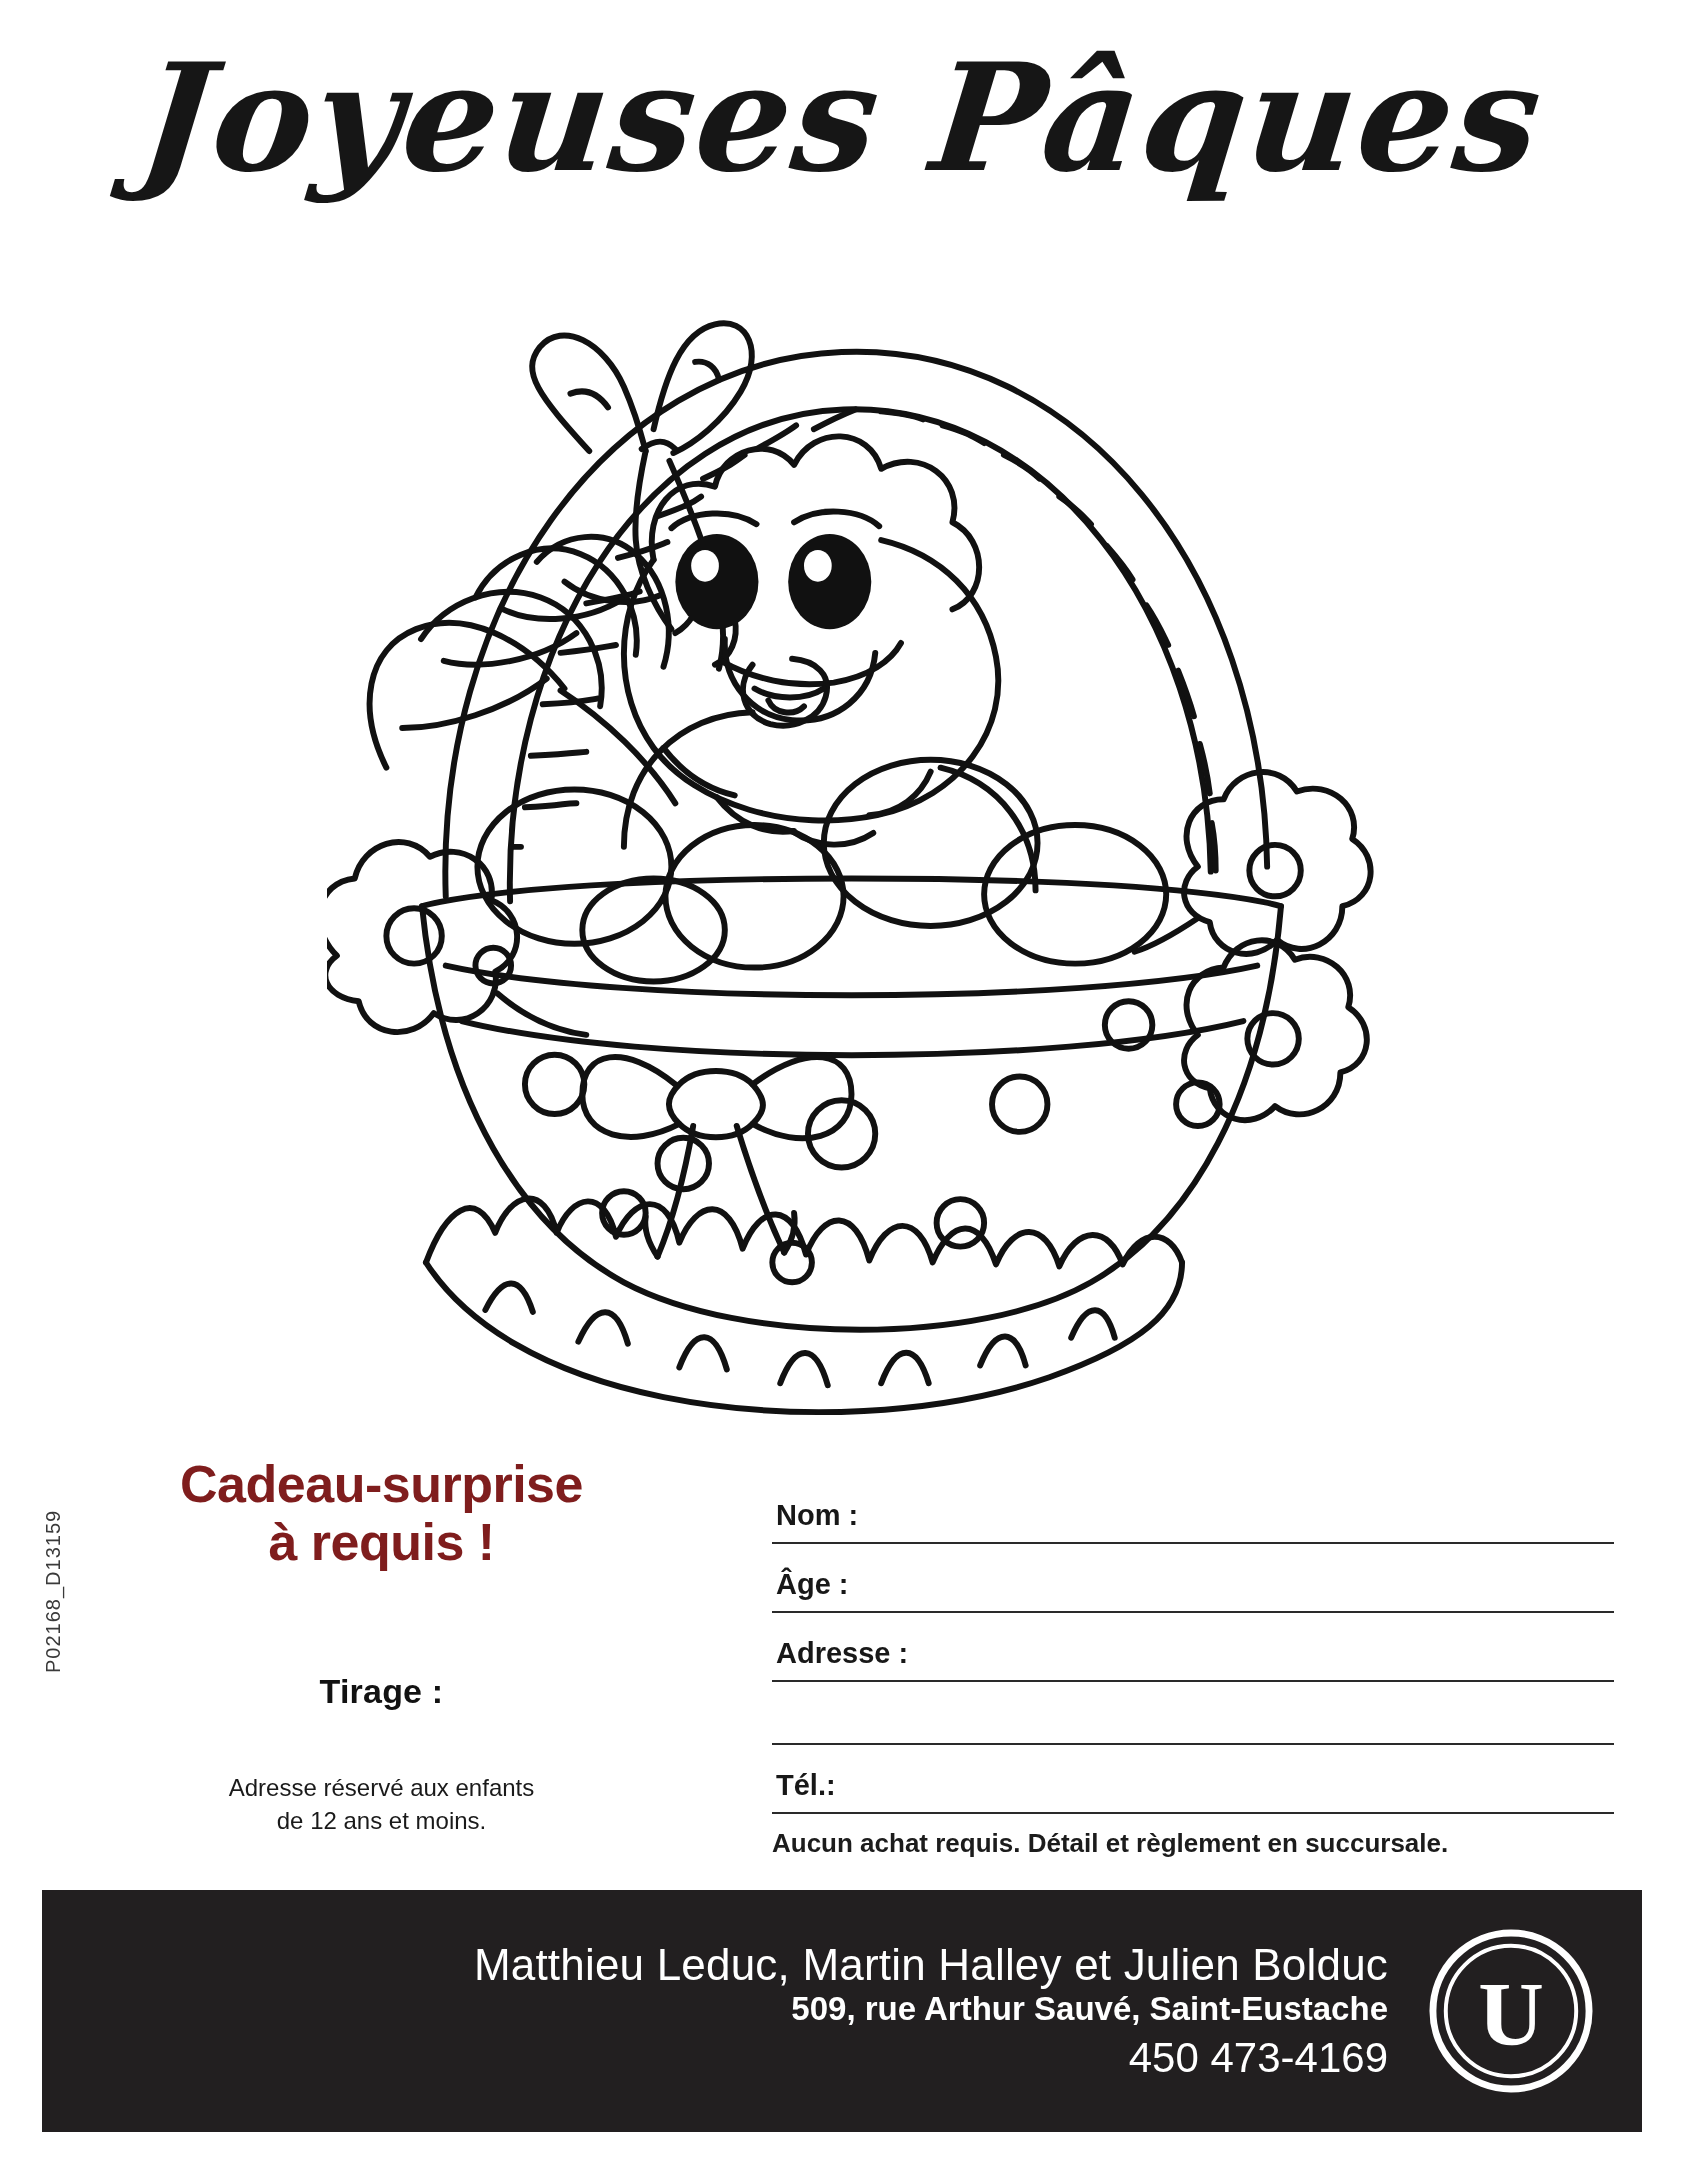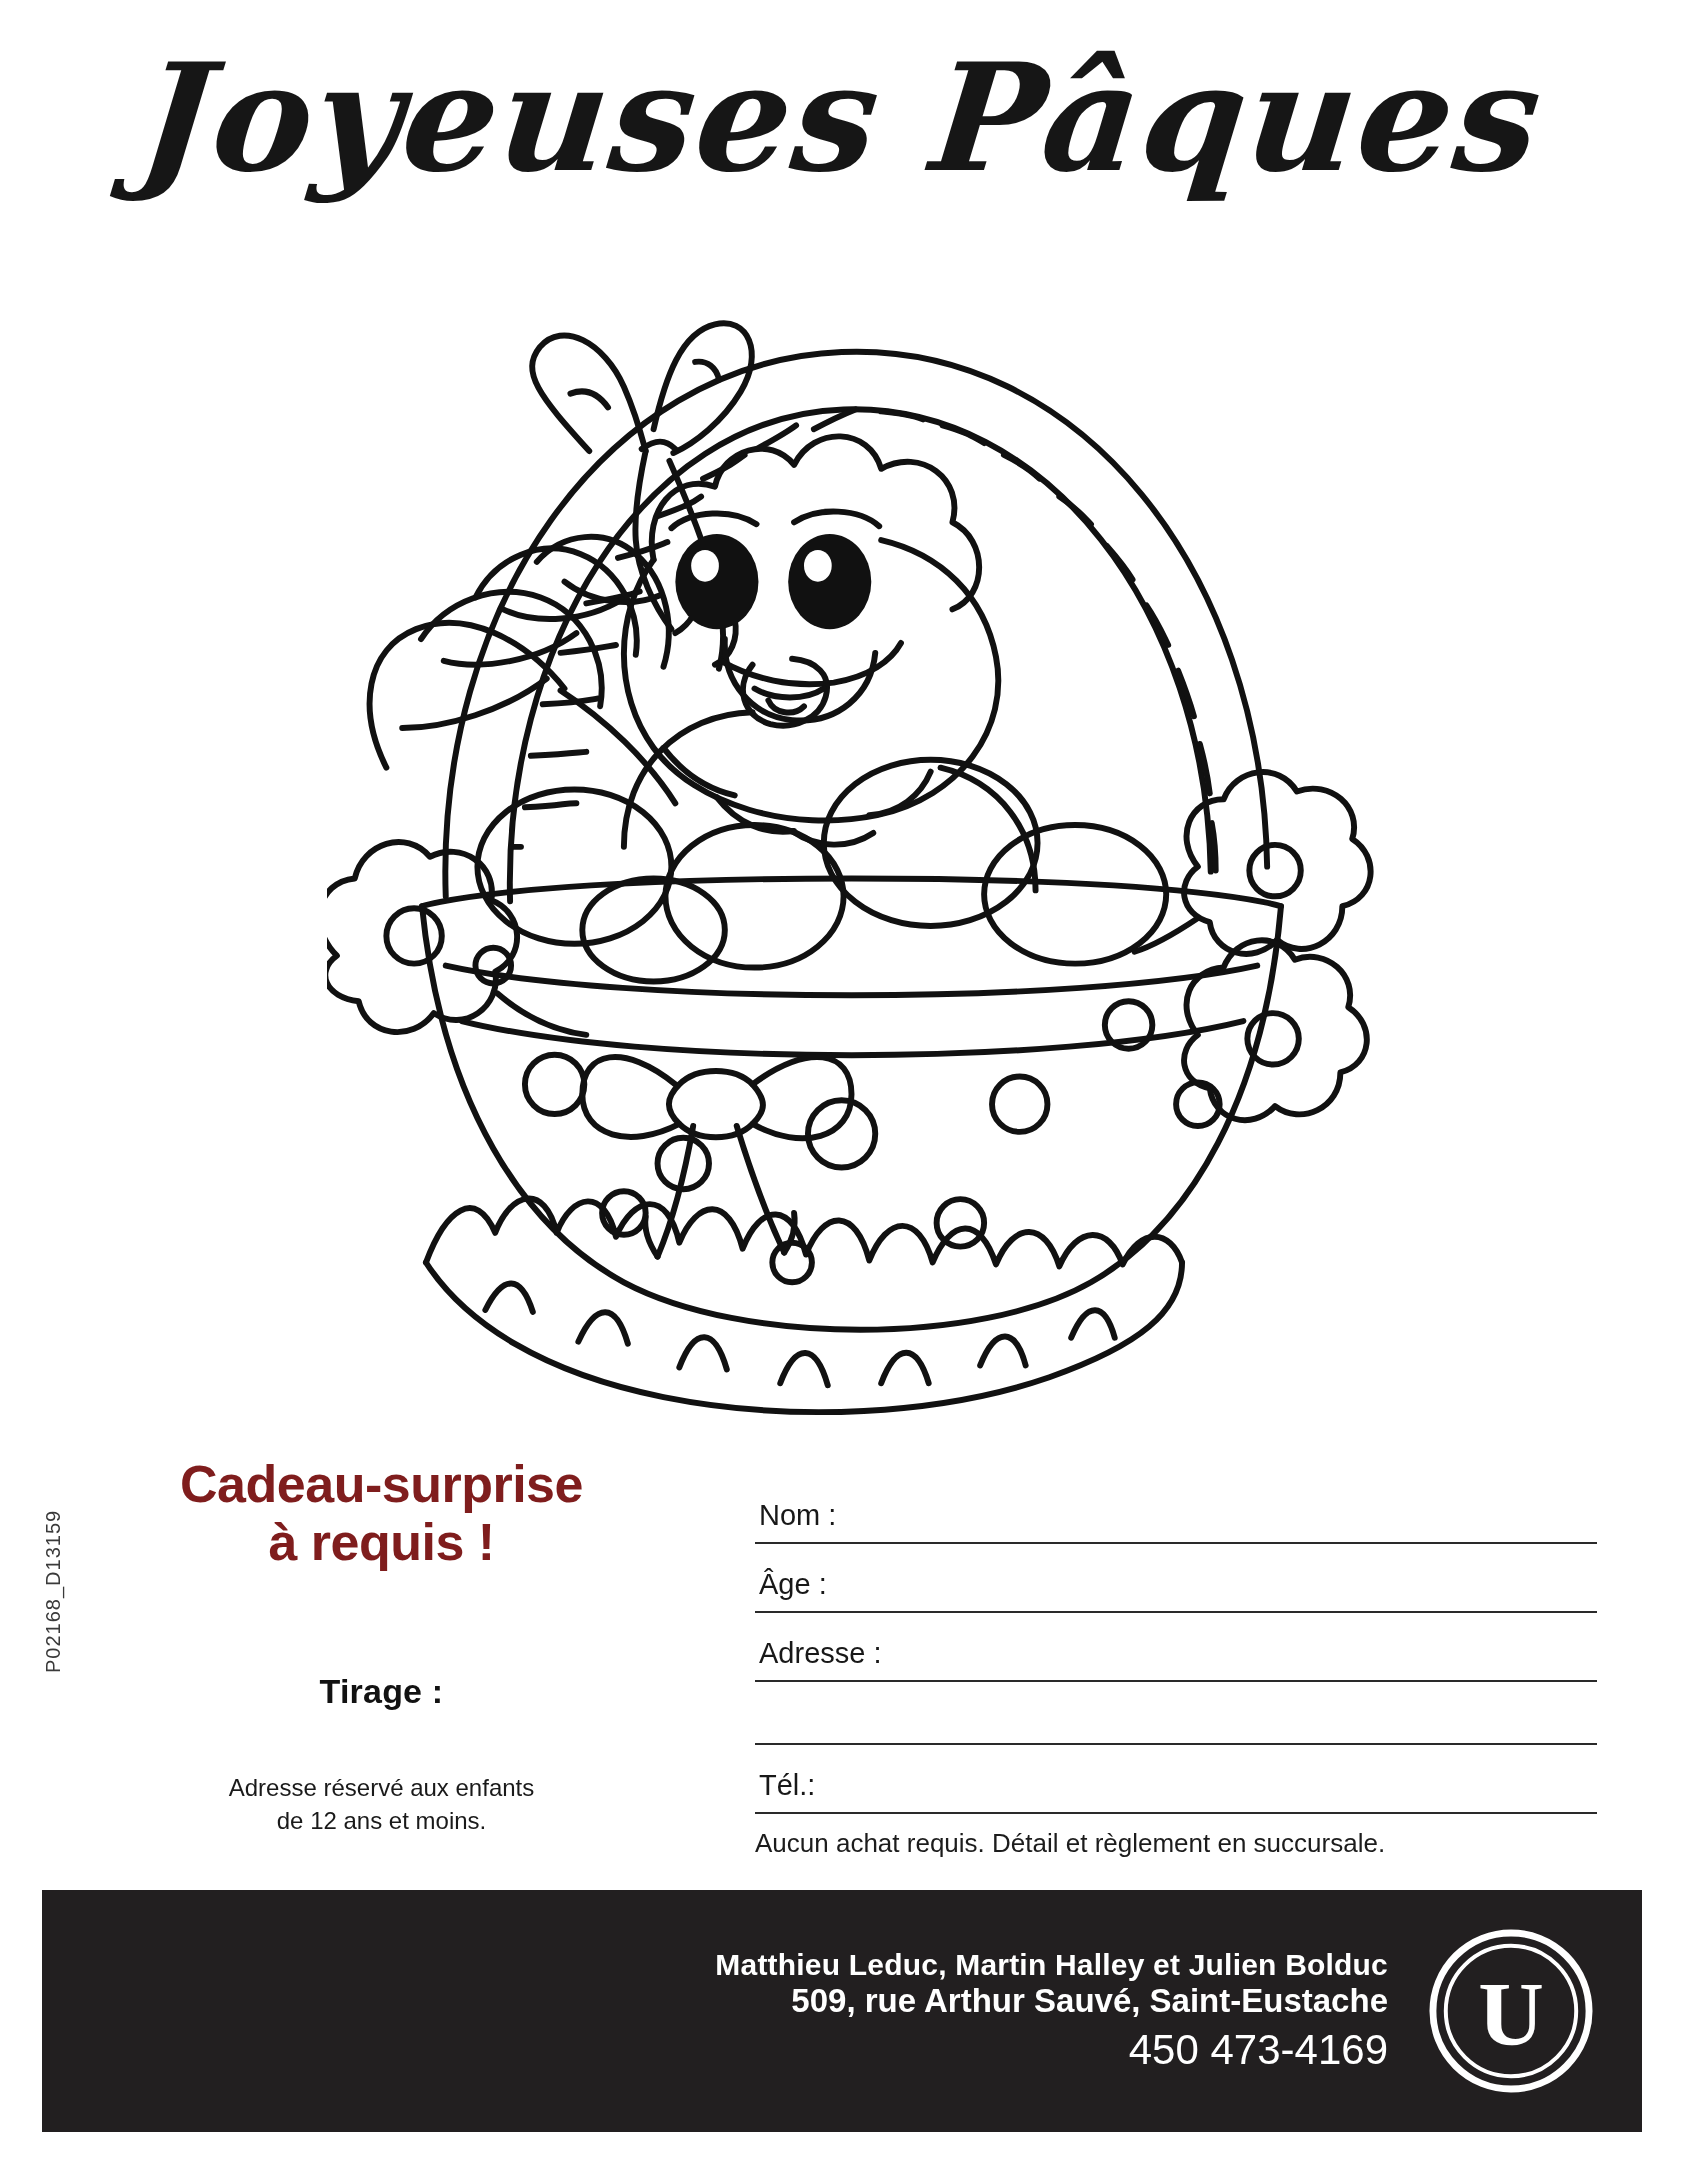--- a/index.html
+++ b/index.html
@@ -92,23 +92,24 @@
     letter-spacing: 1px;
     color: #3a3a3a;
     transform: rotate(-90deg);
     transform-origin: left top;
     white-space: nowrap;
   }
 
   
   .form {
     position: absolute;
-    left: 755px;
+    left: 772px;
     top: 1475px;
     width: 842px;
+    font-weight: bold;
   }
   .field {
     position: relative;
     height: 67px;
     border-bottom: 2px solid #2a2a2a;
   }
   .field .label {
     position: absolute;
     left: 4px;
     bottom: 10px;
@@ -136,22 +137,22 @@
     align-items: center;
     justify-content: flex-end;
     box-sizing: border-box;
     padding-right: 48px;
   }
   .footer-text {
     text-align: right;
     padding-right: 40px;
   }
   .footer-name {
-    font-size: 30px;
-    font-weight: 700;
+    font-size: 44px;
+    font-weight: 400;
     letter-spacing: 0.2px;
     white-space: nowrap;
     margin-left: 12px;
   }
   .footer-address {
     font-size: 33px;
     margin-top: 0;
     white-space: nowrap;
     font-weight: bold;
   }

